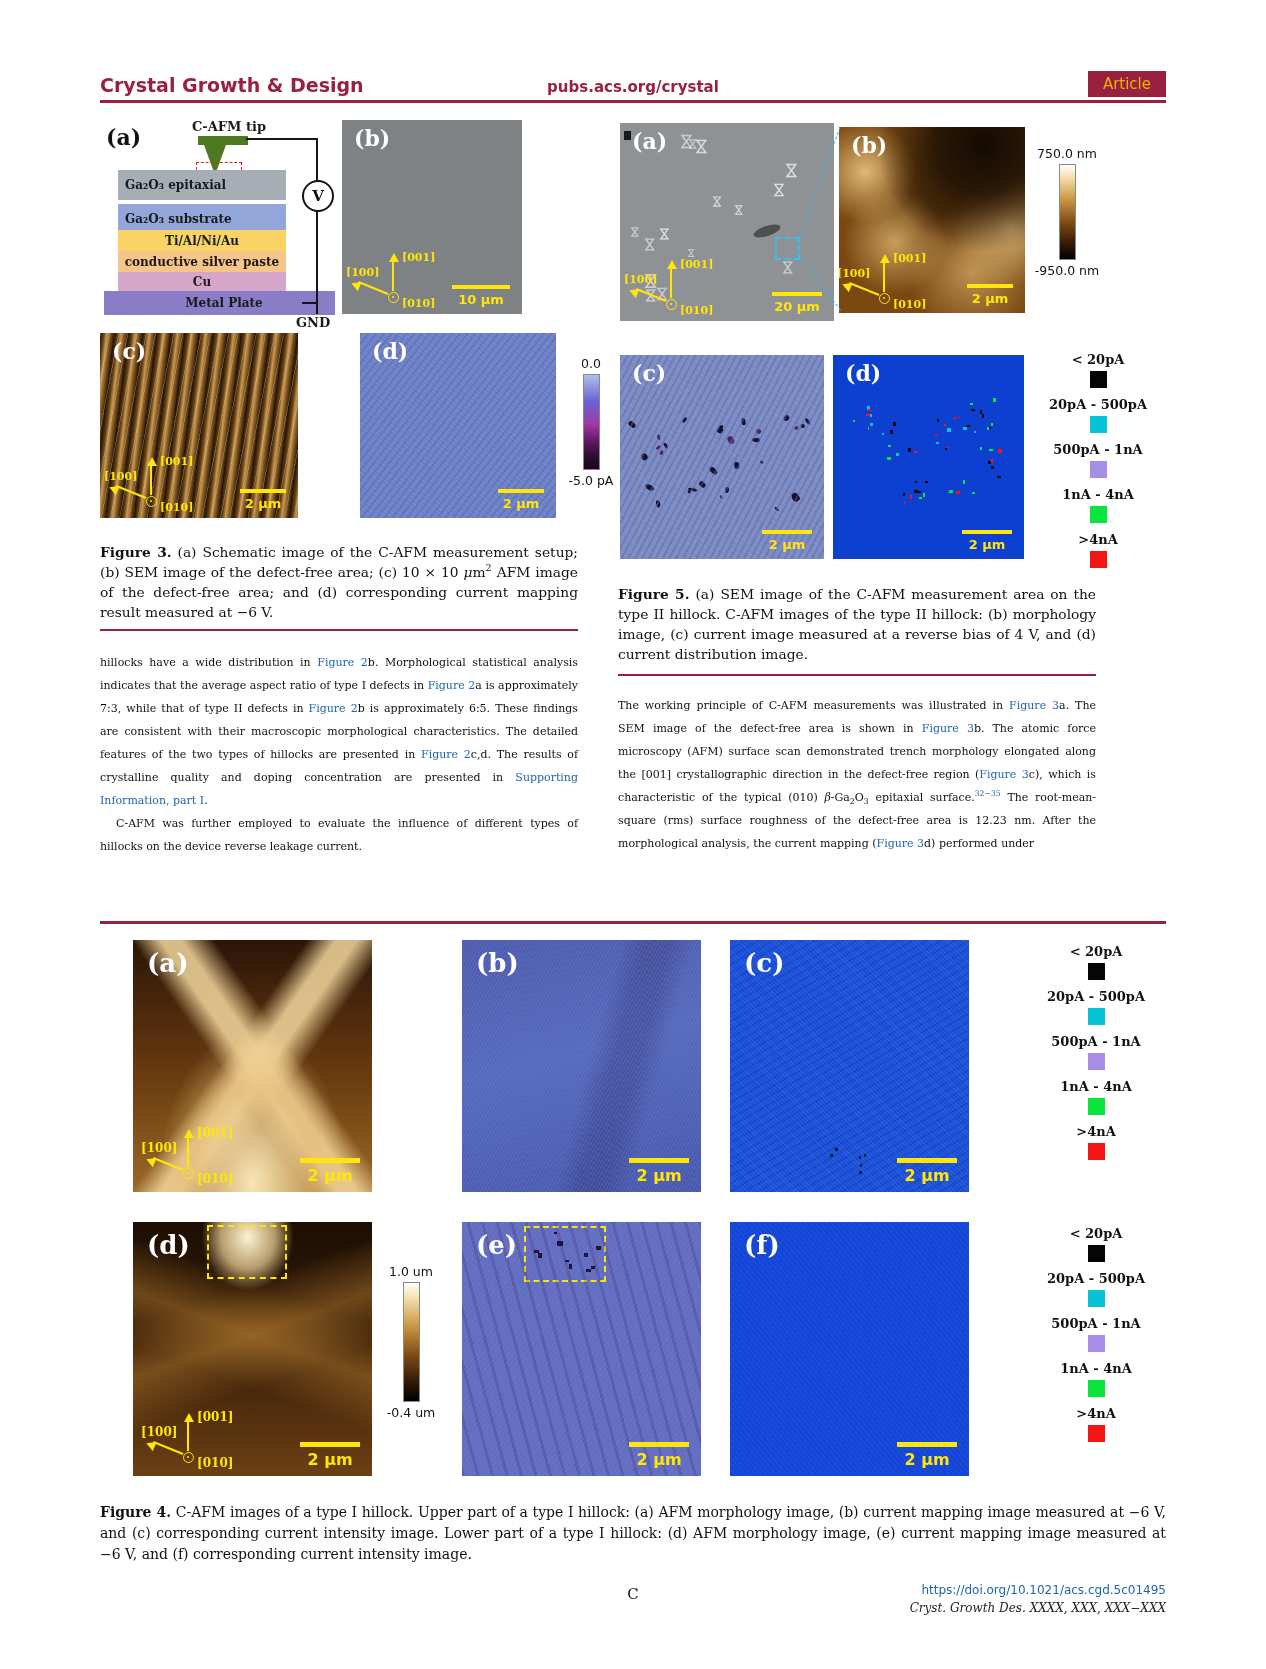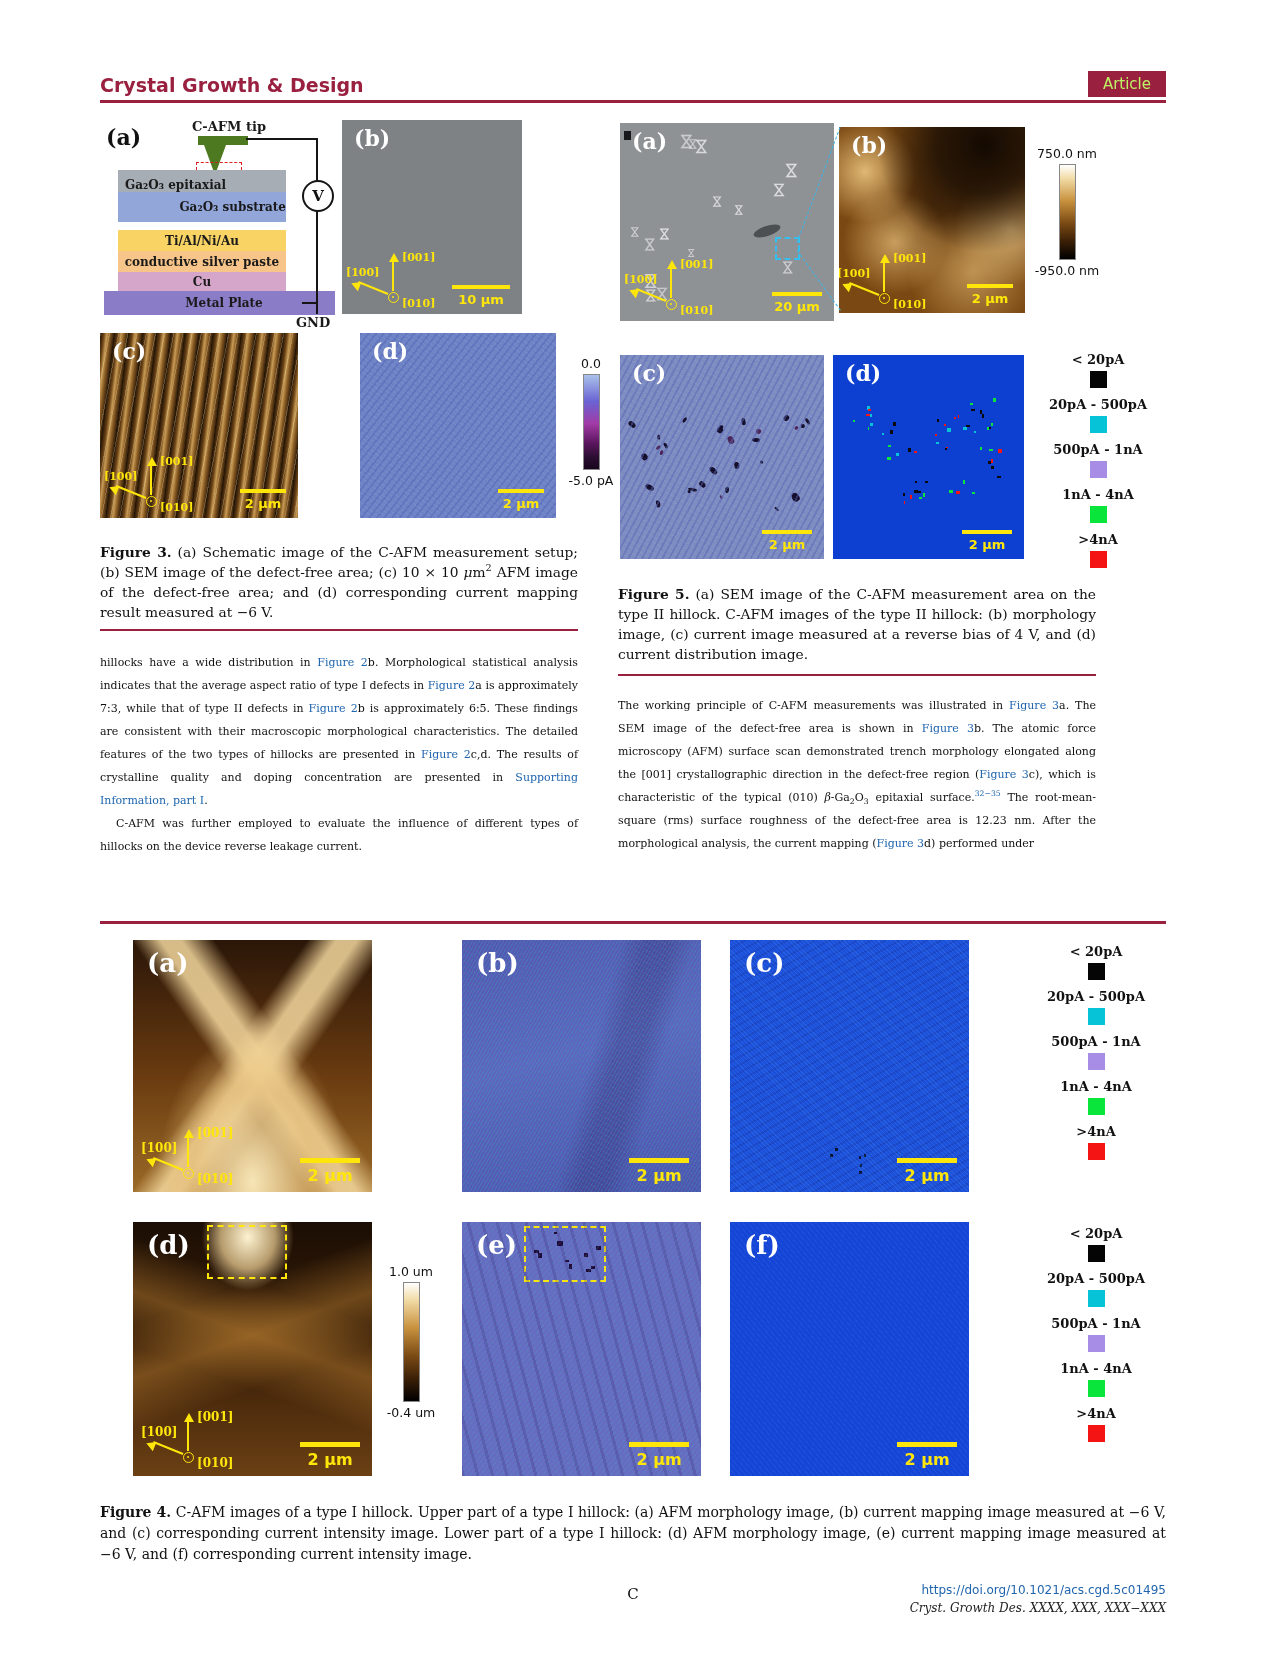--- a/index.html
+++ b/index.html
@@ -3,21 +3,21 @@
 <meta charset="utf-8">
 <style>
   :root{ --accent:#9a2040; --link:#2065ae; --annot:#ffe60a; }
   html,body{margin:0;padding:0;background:#ffffff;}
   .page{position:relative;width:1266px;height:1669px;background:#fff;overflow:hidden;
         font-family:"DejaVu Serif","Liberation Serif",serif;color:#111;}
   .abs{position:absolute;}
   
   .jtitle{left:100px;top:74px;font:bold 19px "DejaVu Sans","Liberation Sans",sans-serif;color:var(--accent);}
   .jsite{left:0;right:0;top:78px;text-align:center;font:bold 15px "DejaVu Sans","Liberation Sans",sans-serif;color:var(--accent);}
-  .badge{right:100px;top:71px;background:var(--accent);color:#bef264;font:15px "DejaVu Sans","Liberation Sans",sans-serif;padding:4px 15px;}
+  .badge{right:100px;top:71px;background:var(--accent);color:#eab308;font:15px "DejaVu Sans","Liberation Sans",sans-serif;padding:4px 15px;}
   .rule{position:absolute;background:var(--accent);height:2px;}
   
   .panel{position:absolute;overflow:hidden;}
   .plabel{position:absolute;left:12px;top:5px;font:bold 22px "DejaVu Serif",serif;color:#fff;z-index:6;}
   .plabel.dark{color:#111;}
   
   .tex-sem{background:#7f8285;}
   .tex-sem2{background:#8f9295;}
   .tex-stripes{background:repeating-linear-gradient(97deg,#1f1205 0px,#6b4316 4px,#c79b55 7px,#8a5c24 10px,#35200a 14px);}
   .tex-stripes::after{content:"";position:absolute;inset:0;background:repeating-linear-gradient(101deg,rgba(255,240,200,.22) 0 1px,transparent 1px 9px);}
@@ -101,34 +101,35 @@
   .doi{right:100px;bottom:72px;text-align:right;font:12px "DejaVu Sans","Liberation Sans",sans-serif;color:var(--link);}
   .cite{right:100px;bottom:54px;text-align:right;font-style:italic;font-size:12px;color:#222;}
   .speck{position:absolute;inset:0;overflow:hidden;}
 </style>
 </head>
 <body>
 
 <div class="page">
 
   <div class="abs jtitle">Crystal Growth &amp; Design</div>
+  <div class="abs jsite">pubs.acs.org/crystal</div>
   <div class="abs badge">Article</div>
   <div class="rule" style="left:100px;top:100px;width:1066px;height:3px;"></div>
 
   <div class="panel" style="left:100px;top:116px;width:235px;height:214px;background:#fff;">
     <span class="plabel dark" style="left:6px;top:8px;">(a)</span>
     <span class="schem-label" style="left:92px;top:3px;font-size:13px;">C-AFM tip</span>
     <div class="abs" style="left: 98px; top: 20px; width: 50px; height: 9px; background: rgb(77, 122, 33);"></div>
     <div class="abs" style="left:104px;top:29px;width:0;height:0;border-left:11px solid transparent;border-right:11px solid transparent;border-top:30px solid #4d7a21;"></div>
     <div class="abs" style="left:96px;top:46px;width:44px;height:26px;border:1.6px dashed #e02020;"></div>
 
     <div class="layer leftalign" style="left: 18px; top: 54px; width: 168px; height: 30px; background: rgb(166, 173, 181);">
         <span>Ga₂O₃ epitaxial</span>
       </div>
-    <div class="layer leftalign" style="left: 18px; top: 76px; width: 168px; height: 30px; background: rgb(146, 166, 218); justify-content: flex-end;">
+    <div class="layer leftalign" style="left: 18px; top: 88px; width: 168px; height: 30px; background: rgb(146, 166, 218);">
         <span>Ga₂O₃ substrate</span>
       </div>
     <div class="layer" style="left: 18px; top: 114px; width: 168px; height: 21px; background: rgb(249, 212, 101);">
         <span>Ti/Al/Ni/Au</span>
       </div>
     <div class="layer" style="left: 18px; top: 135px; width: 168px; height: 21px; background: rgb(247, 196, 137);">
         <span>conductive silver paste</span>
       </div>
     <div class="layer" style="left: 18px; top: 156px; width: 168px; height: 19px; background: rgb(213, 166, 201);">
         <span>Cu</span>

